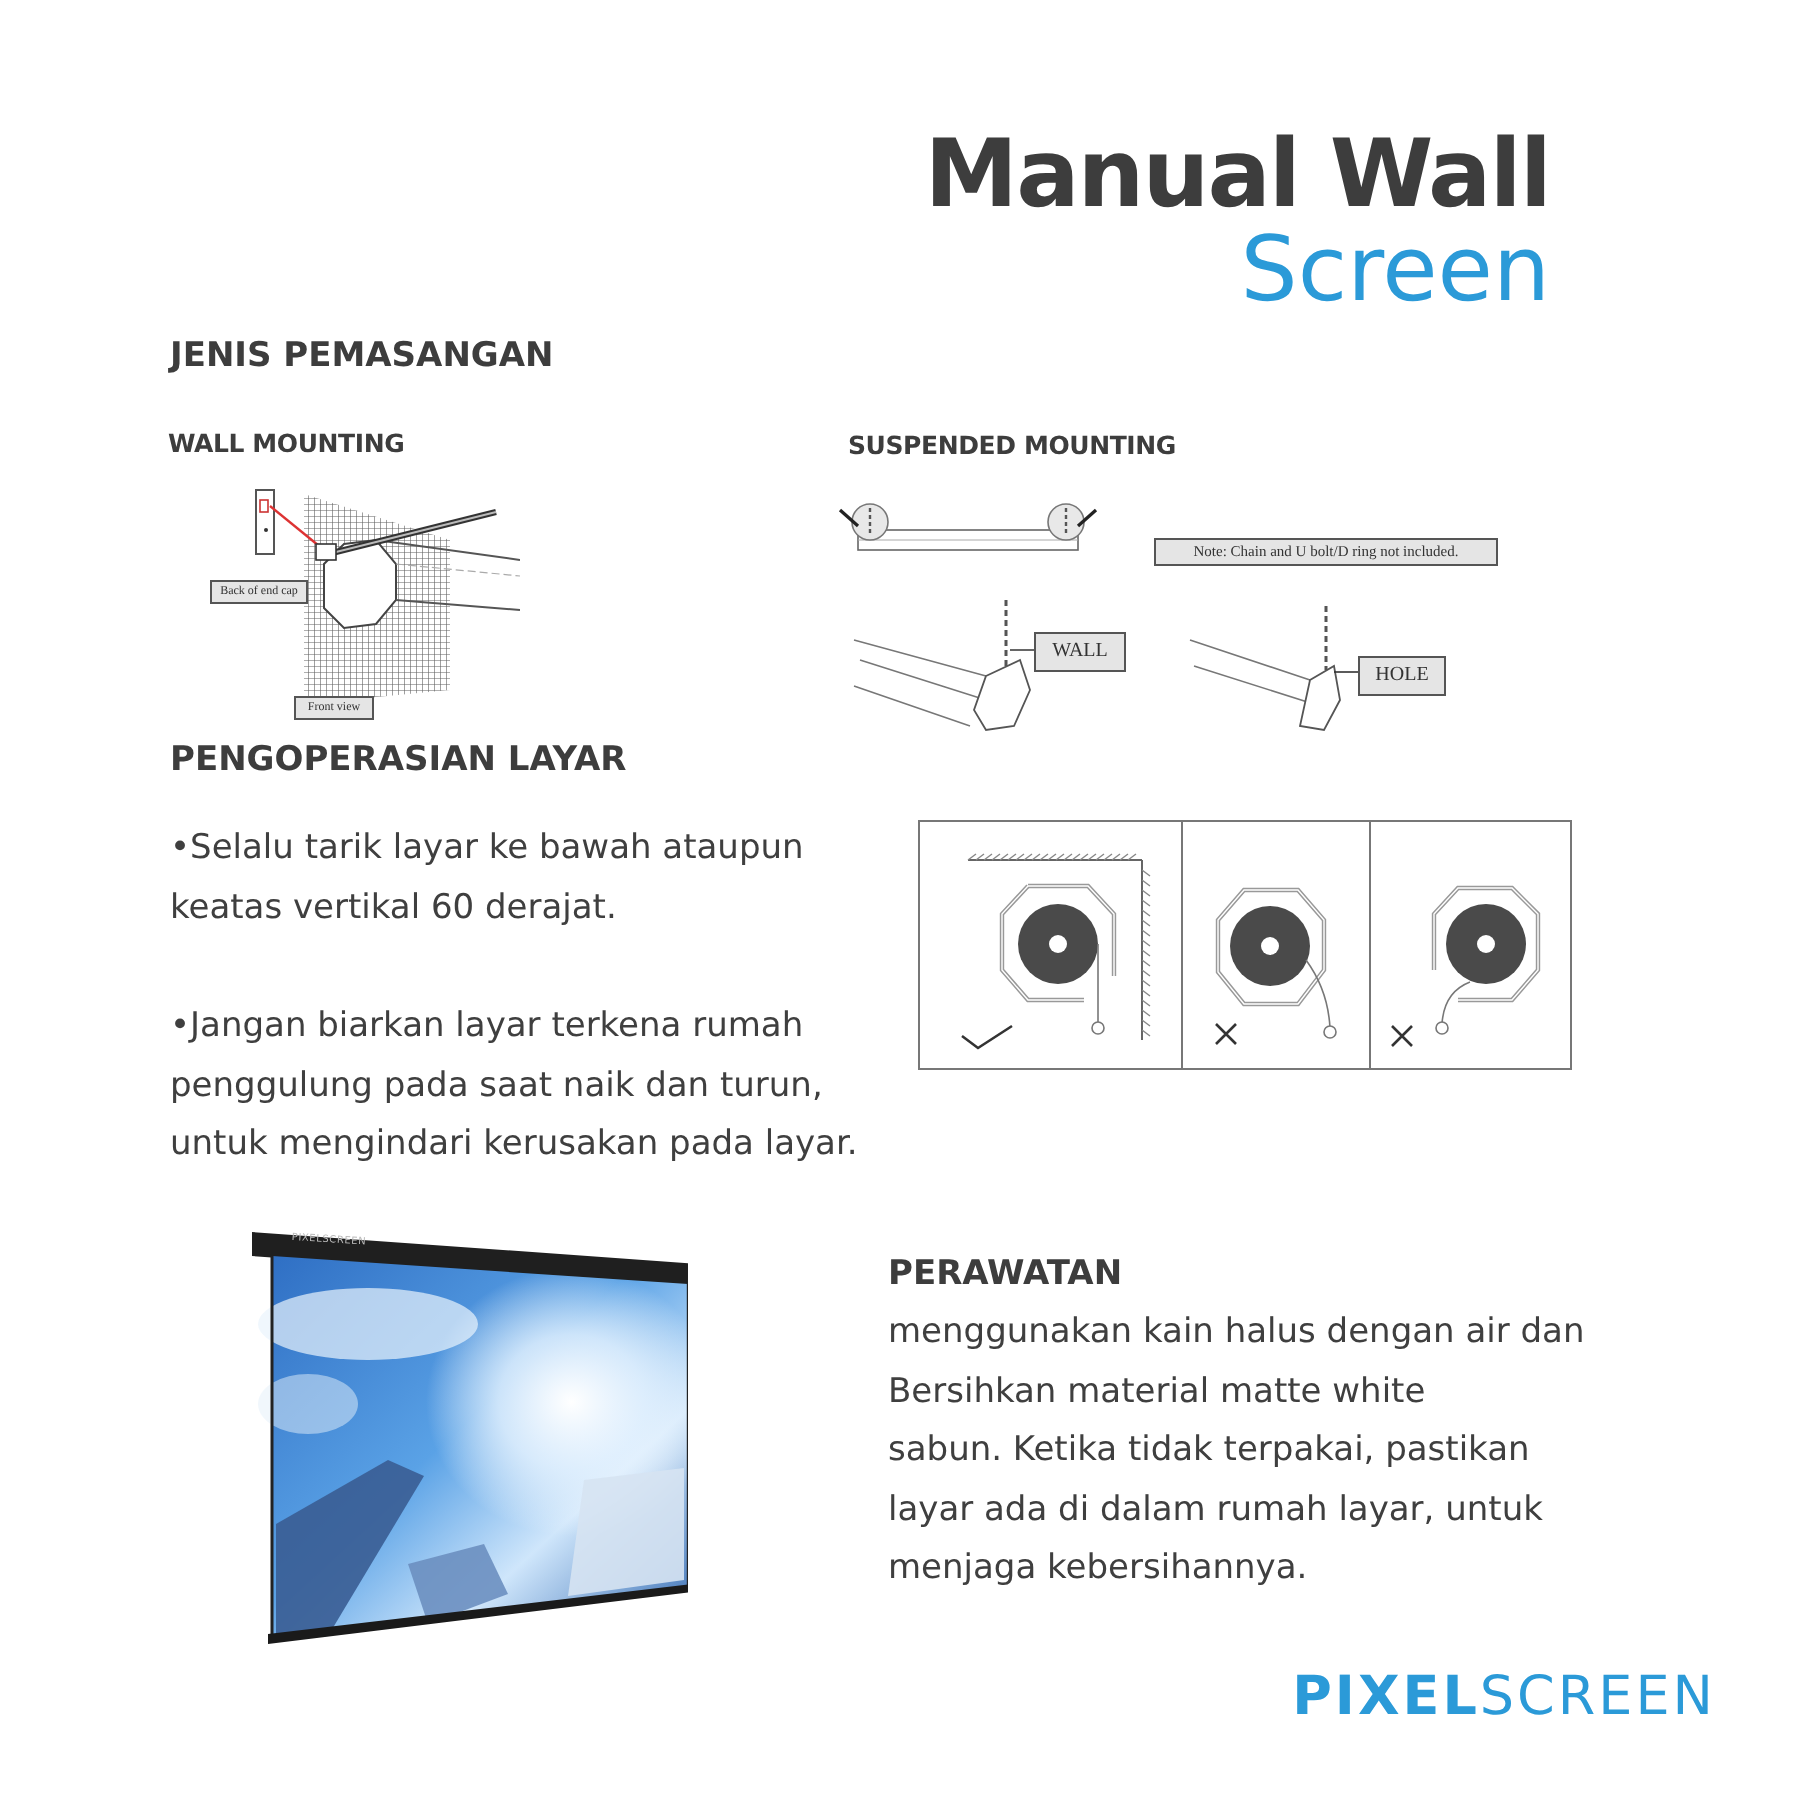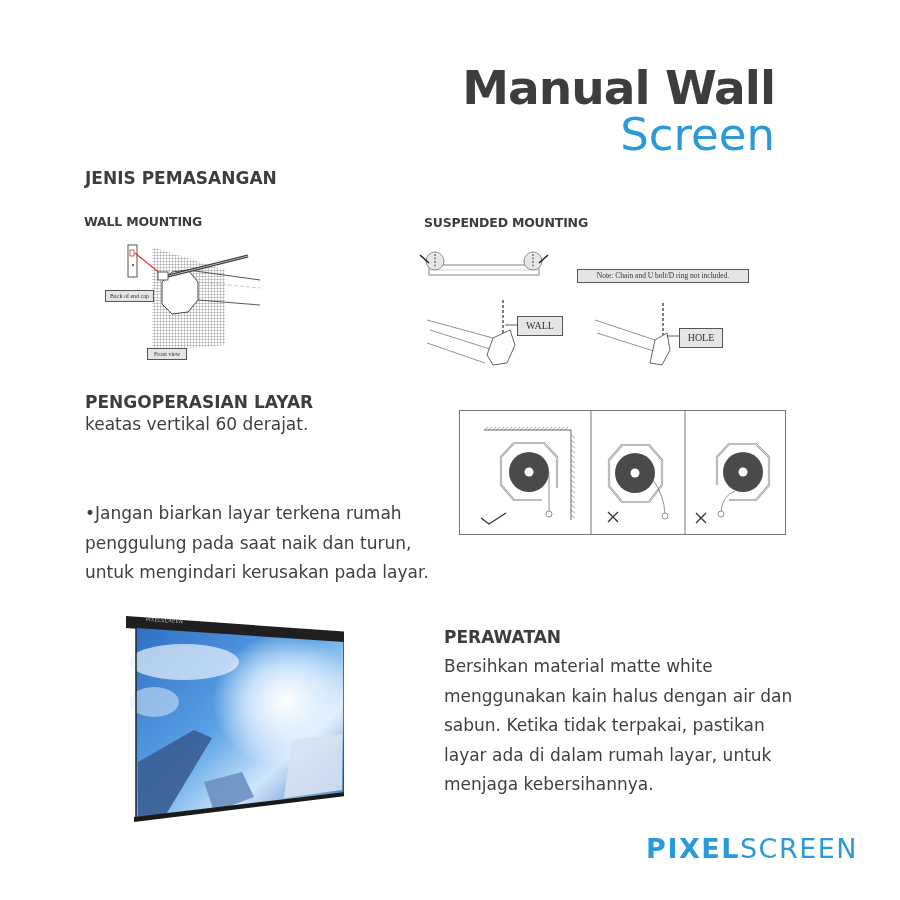--- a/index.html
+++ b/index.html
@@ -88,22 +88,23 @@
     <path d="M180,75 L240,95 M182,88 L245,108" stroke="#777" stroke-width="0.8" fill="none"></path>
     <path d="M240,95 L252,88 L255,105 L247,120 L235,118 Z" fill="#fff" stroke="#555" stroke-width="0.9"></path>
     <line x1="248" y1="58" x2="248" y2="90" stroke="#555" stroke-width="1.5" stroke-dasharray="3 2"></line>
     <line x1="252" y1="91" x2="265" y2="91" stroke="#333" stroke-width="0.8"></line>
   </svg>
   <div class="label-box" style="left:162px; top:24px; width:170px; height:12px; font-size:7.5px; line-height:12px;">Note: Chain and U bolt/D ring not included.</div>
   <div class="label-box" style="left:102px; top:71px; width:44px; height:18px; font-size:10px; line-height:18px;">WALL</div>
   <div class="label-box" style="left:264px; top:83px; width:42px; height:18px; font-size:10px; line-height:18px;">HOLE</div>
 </div>
 
-<div class="abs h-section h1" style="left:85px; top:392px;text-align:right;">PENGOPERASIAN LAYAR</div>
+<div class="abs h-section h1" style="left:85px; top:370px;text-align:right;">PENGOPERASIAN LAYAR</div>
 <div class="abs body-text" style="left:85px; top:410px;">
+  <div>•Selalu tarik layar ke bawah ataupun</div>
   <div>keatas vertikal 60 derajat.</div>
 </div>
 <div class="abs body-text" style="left:85px; top:499px;">
   <div>•Jangan biarkan layar terkena rumah</div>
   <div>penggulung pada saat naik dan turun,</div>
   <div>untuk mengindari kerusakan pada layar.</div>
 </div>
 
 <div class="diagram" style="left:459px; top:410px;">
   <svg width="327" height="125" viewBox="0 0 327 125">
@@ -180,22 +181,22 @@
 
     <line x1="12" y1="16" x2="12" y2="208" stroke="#222" stroke-width="1.5"></line>
     <line x1="220" y1="30" x2="220" y2="182" stroke="#222" stroke-width="1.2"></line>
     <polygon points="10,205 222,180 222,184 10,210" fill="#1a1a1a"></polygon>
   </svg>
   <div class="abs" style="left:22px; top:4px; font-size:5px; color:#bbb; letter-spacing:0.3px; transform:rotate(3.5deg); transform-origin:left top;">PIXELSCREEN</div>
 </div>
 
 <div class="abs h-section h1" style="left:444px; top:627px;">PERAWATAN</div>
 <div class="abs body-text" style="left:444px; top:652px;">
+  <div>menggunakan kain halus dengan air dan</div>
   <div>Bersihkan material matte white</div>
-  <div>menggunakan kain halus dengan air dan</div>
   <div>sabun. Ketika tidak terpakai, pastikan</div>
   <div>layar ada di dalam rumah layar, untuk</div>
   <div>menjaga kebersihannya.</div>
 </div>
 
 <div class="abs brand">
   <span class="b1">PIXEL</span><span class="b2">SCREEN</span>
 </div>
 
 </body></html>

